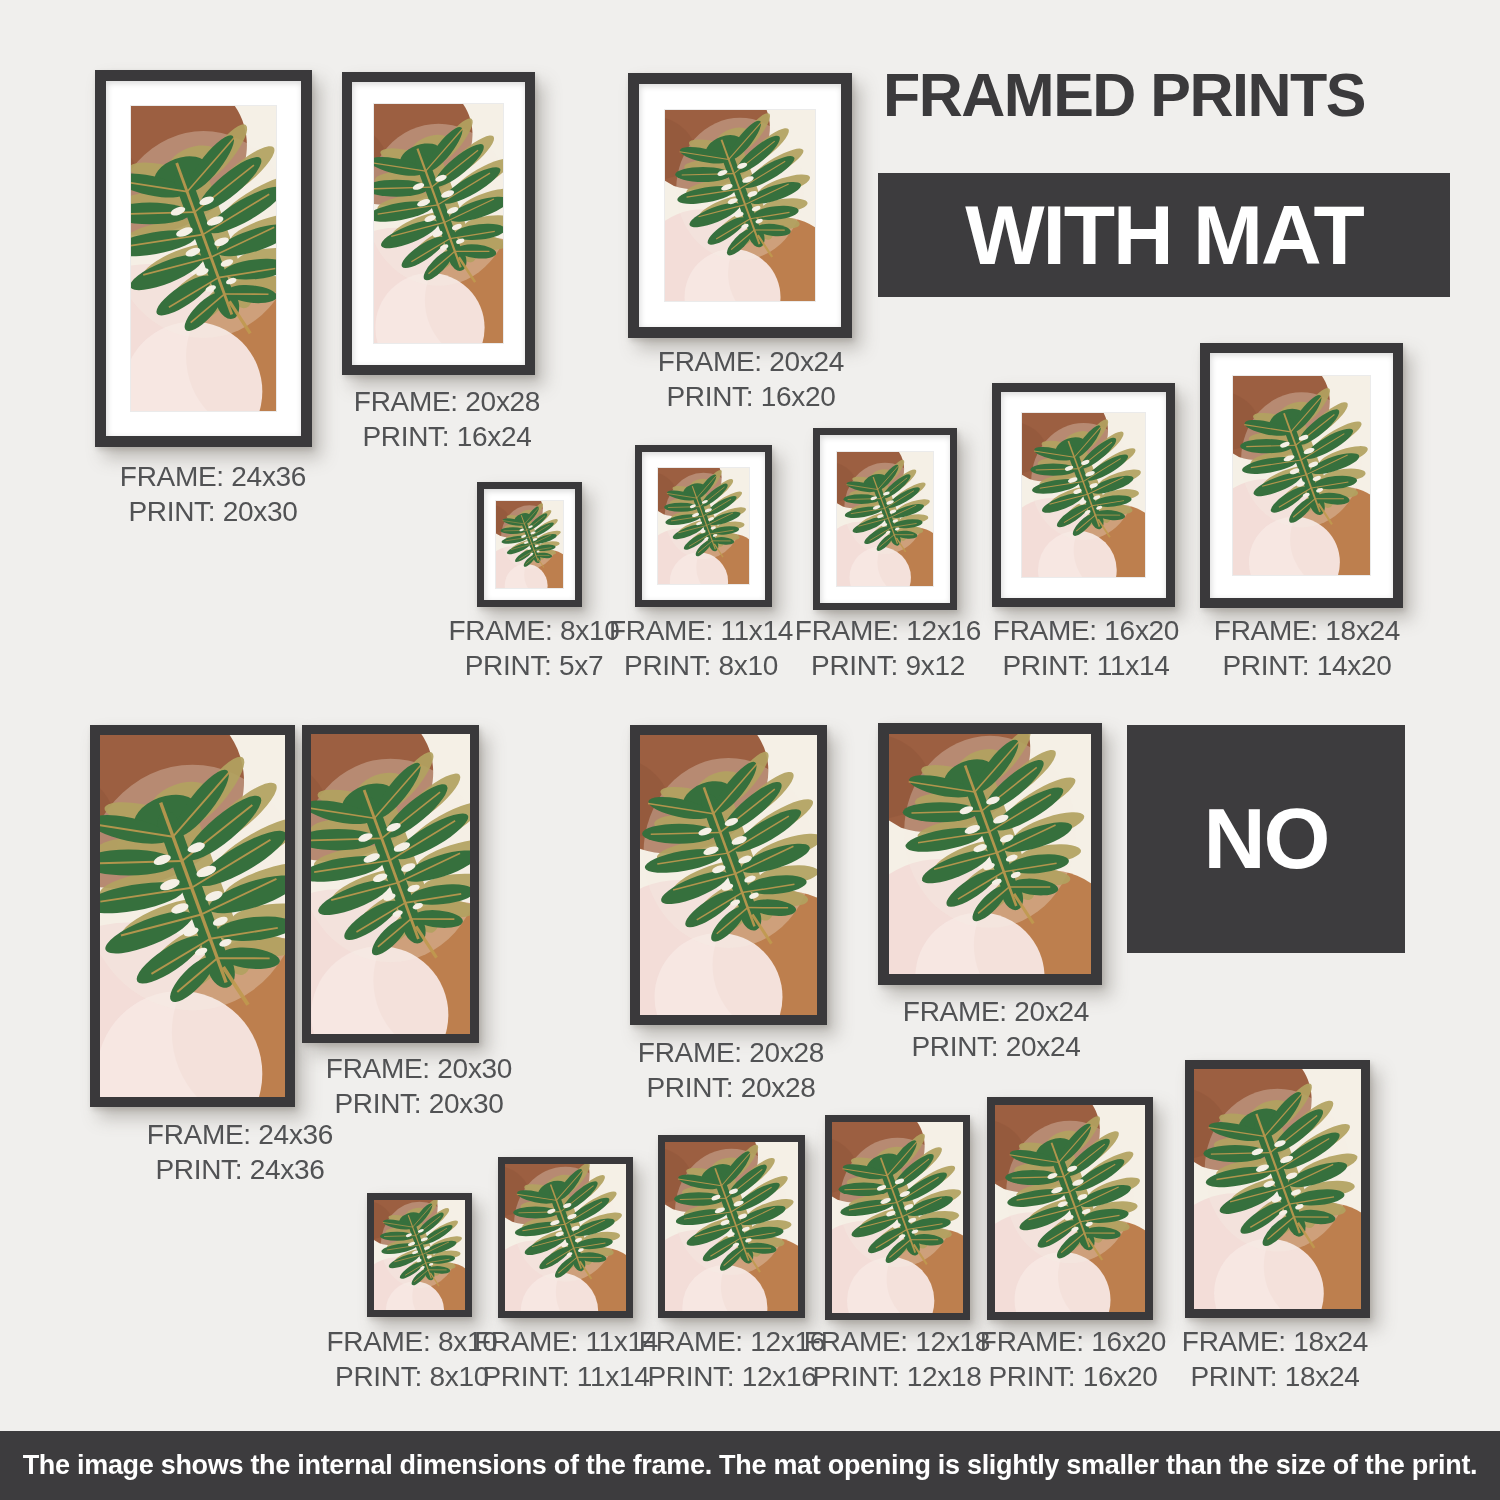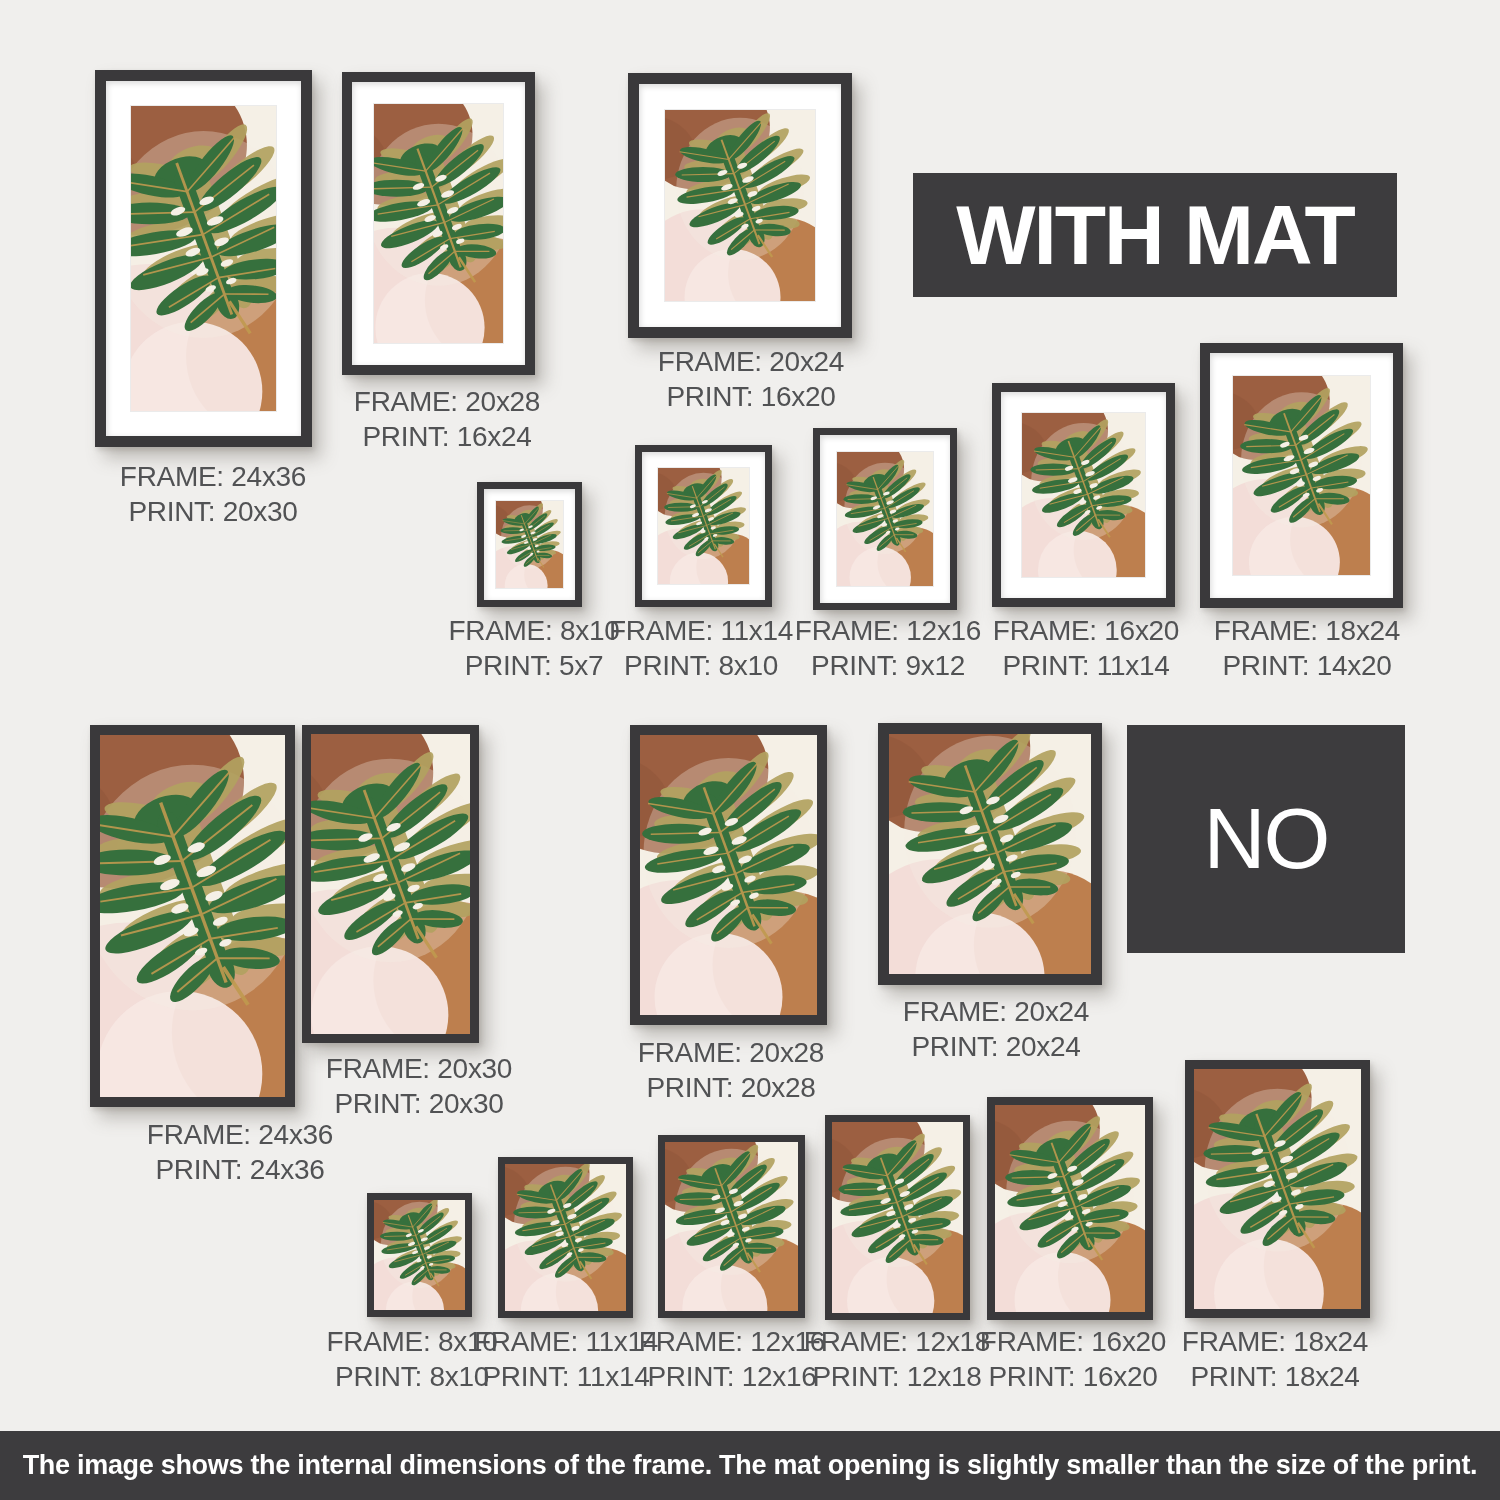--- a/index.html
+++ b/index.html
@@ -16,26 +16,26 @@
          box-shadow:9px 11px 16px rgba(96,90,82,.34), 2px 3px 5px rgba(96,90,82,.22);}
   .mat{width:100%;height:100%;background:var(--mat);box-sizing:border-box;
        box-shadow:inset 1px 2px 6px rgba(0,0,0,.16);}
   .art{width:100%;height:100%;display:block;}
   .mat .art{box-shadow:0 0 0 1px rgba(0,0,0,.08), inset 1px 2px 4px rgba(0,0,0,.10);}
   .size-label{position:absolute;transform:translateX(-50%);text-align:center;color:var(--label_text);
               font-weight:normal;white-space:nowrap;}
   .size-label .line{font-size:28px;line-height:1.24;letter-spacing:-.3px;}
   .poster-title{position:absolute;left:878px;top:60px;width:492px;text-align:center;
                 font-size:61px;font-weight:bold;color:var(--title_text);letter-spacing:-1.5px;white-space:nowrap;}
-  .badge-withmat{position:absolute;left:878px;top:173px;width:484px;height:124px;background:var(--accent_bar);
+  .badge-withmat{position:absolute;left:878px;top:173px;width:572px;height:124px;background:var(--accent_bar);
                  color:var(--badge_text);display:flex;align-items:center;justify-content:center;
-                 font-weight:bold;font-size:84px;letter-spacing:-2px;white-space:nowrap;margin-left:35px;}
+                 font-weight:bold;font-size:84px;letter-spacing:-2px;white-space:nowrap;}
   .badge-nomat{position:absolute;left:1127px;top:725px;width:278px;height:228px;background:var(--accent_bar);
                color:var(--badge_text);display:flex;flex-direction:column;align-items:center;justify-content:center;
-               font-weight:normal;font-size:86px;line-height:.92;letter-spacing:-2px;}
+               font-weight:bold;font-size:86px;line-height:.92;letter-spacing:-2px;}
   .footer-bar{position:absolute;left:0;bottom:0;width:100%;height:69px;background:var(--accent_bar);
               color:var(--badge_text);display:flex;align-items:center;justify-content:center;
               font-weight:bold;font-size:27px;letter-spacing:-.3px;}
   
   .f-cream{fill:var(--art_cream)} .f-terra{fill:var(--art_terracotta_dark)}
   .f-terra2{fill:var(--art_terracotta_light)} .f-pink{fill:var(--art_pink)}
   .f-pink2{fill:var(--art_pink_light)} .f-gold{fill:var(--art_leaf_gold)}
   .f-green{fill:var(--art_leaf_green)} .f-hole{fill:var(--art_cream)}
   .hidden-defs{position:absolute;width:0;height:0;overflow:hidden;}
 </style>
@@ -99,20 +99,21 @@
         <ellipse cx="-12" cy="30" rx="6" ry="3"></ellipse>  
           <ellipse cx="12" cy="30" rx="6" ry="3"></ellipse>
         <ellipse cx="-10" cy="47" rx="5" ry="2.6"></ellipse>
           <ellipse cx="10" cy="47" rx="5" ry="2.6"></ellipse>
       </g>
     </g>
   </defs>
 </svg>
 
 <div class="canvas">
+  <div class="poster-title">FRAMED PRINTS</div>
   <div class="badge-withmat">WITH MAT</div>
   <div class="badge-nomat">
     <div>NO</div>
   </div>
   <div class="section" id="section-with-mat">
       <div class="frame" style="left: 95px; top: 70px; width: 217px; height: 377px; padding: 11px;">
         <div class="mat" style="padding: 25px;">
           <svg class="art" viewBox="0 0 200 280" preserveAspectRatio="xMidYMid slice">
             <use href="#artwork"></use>
           </svg>

